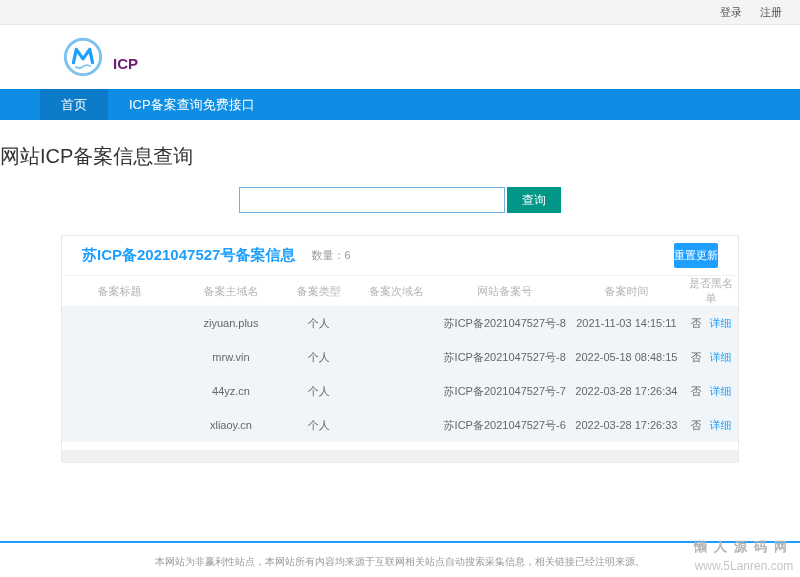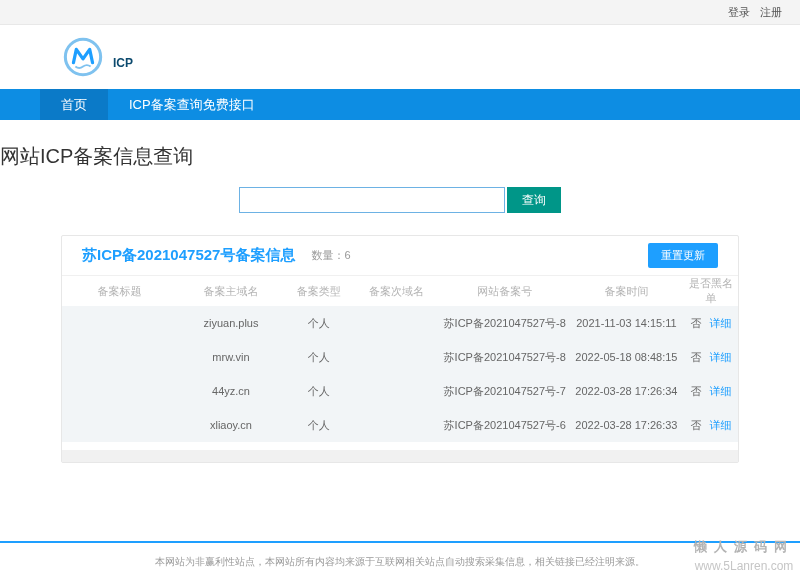--- a/index.html
+++ b/index.html
@@ -17,38 +17,38 @@
 
   
   .topbar {
     height: 25px;
     background: #f4f4f4;
     border-bottom: 1px solid #e8e8e8;
     display: flex;
     justify-content: flex-end;
     align-items: center;
     padding: 0 18px;
-    gap: 10px;
+    gap: 18px;
     font-size: 11px;
     color: #555;
   }
   .topbar a { color: #555; text-decoration: none; cursor: pointer; }
 
   
   .logobar {
     height: 64px;
     background: #fff;
     display: flex;
     align-items: center;
     padding-left: 62px;
   }
   .logo-circle { width: 42px; height: 42px; }
   .logo-text { margin-left: 9px; font-size: 27px; font-weight: bold; color: #3f9fe8; letter-spacing: 0.5px; }
   .logo-text .tv { color: #6cb9f2; }
-  .logo-icp { margin-left: 9px; margin-top: 12px; font-size: 12px; font-weight: bold; color: #0c4a6e; }
+  .logo-icp { margin-left: 9px; margin-top: 12px; font-size: 15px; font-weight: bold; color: #701a75; }
 
   
   .nav {
     height: 31px;
     background: var(--nav-blue);
     display: flex;
     padding-left: 40px;
     text-align: center;
   }
   .nav-item {
@@ -107,21 +107,21 @@
   }
   .card-title { color: var(--primary); font-size: 15px; font-weight: bold; }
   .card-count { margin-left: 16px; font-size: 11px; color: #999; }
   .refresh-btn {
     margin-left: auto;
     background: var(--primary);
     color: #fff;
     border: none;
     border-radius: 2px;
     font-size: 11px;
-    padding: 5px 13px;
+    padding: 5px 0;
     cursor: pointer;
   }
 
   table.icp-table { width: 100%; border-collapse: collapse; table-layout: fixed; }
   .icp-table thead th {
     height: 28px;
     font-size: 11px;
     font-weight: normal;
     color: #b3b3b3;
     text-align: center;

